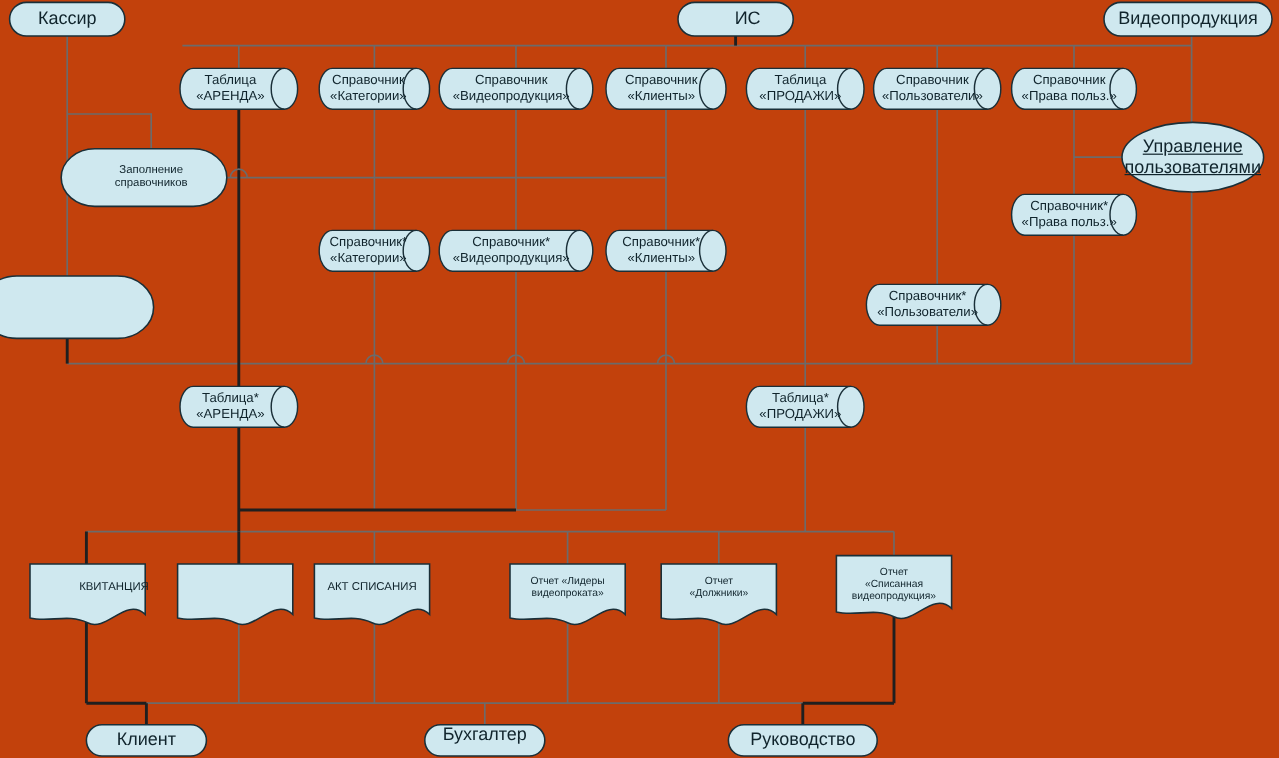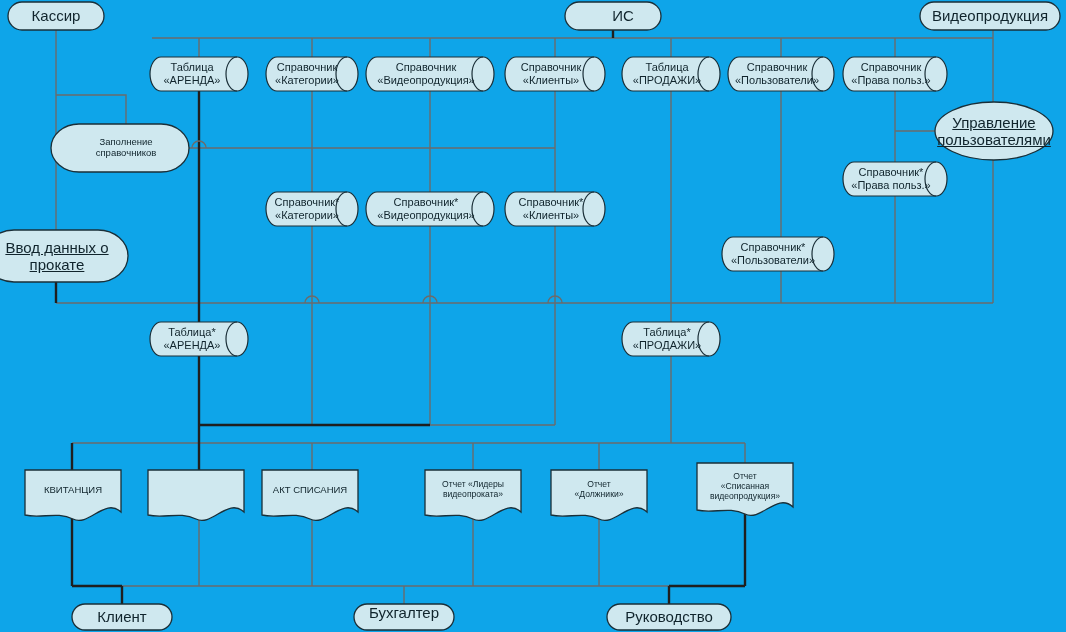--- a/index.html
+++ b/index.html
@@ -1,16 +1,16 @@
 <!DOCTYPE html>
 <html><head>
 <meta charset="utf-8">
 <style>
   html,body{margin:0;padding:0;background:#ffffff;}
-  #stage{position:relative;width:1066px;height:632px;background:#0ea5e9;
+  #stage{position:relative;width:1066px;height:632px;background:#c2410c;
          font-family:"Liberation Sans","DejaVu Sans",sans-serif;overflow:hidden;}
   #svg-layer{position:absolute;left:0;top:0;width:1066px;height:632px;}
   .node-label{position:absolute;display:flex;align-items:center;justify-content:center;
               text-align:center;color:#10242c;pointer-events:none;line-height:1.15;}
   .lbl-actor{font-size:15px;}
   .lbl-cyl{font-size:11px;}
   .lbl-proc{font-size:9.5px;}
   .lbl-proc-big{font-size:15px;text-decoration:underline;}
   .lbl-doc{font-size:9.5px;}
   .lbl-doc-sm{font-size:8.6px;}
@@ -241,22 +241,20 @@
 
   <div class="node-label lbl-actor" style="left:8px;top:2px;width:96px;height:28px;">Кассир</div>
   <div class="node-label lbl-actor" style="left:565px;top:2px;width:116px;height:28px;">ИС</div>
   <div class="node-label lbl-actor" style="left:920px;top:2px;width:140px;height:28px;">Видеопродукция</div>
   <div class="node-label lbl-actor" style="left:72px;top:604px;width:100px;height:26px;">Клиент</div>
   <div class="node-label lbl-actor" style="left:354px;top:604px;width:100px;height:18px;">Бухгалтер</div>
   <div class="node-label lbl-actor" style="left:607px;top:604px;width:124px;height:26px;">Руководство</div>
 
   <div class="node-label lbl-proc" style="left:67px;top:124px;width:118px;height:48px;white-space:pre-line;">Заполнение
 справочников</div>
-  <div class="node-label lbl-proc-big" style="left:2px;top:230px;width:110px;height:52px;white-space:pre-line;">Ввод данных о
-прокате</div>
   <div class="node-label lbl-proc-big" style="left:935px;top:102px;width:118px;height:58px;white-space:pre-line;">Управление
 пользователями</div>
 
   <div class="node-label lbl-cyl" style="left:150px;top:57px;width:84px;height:34px;flex-direction:column;">
     <span>Таблица</span>
     <span>«АРЕНДА»</span>
   </div>
   <div class="node-label lbl-cyl" style="left:269px;top:57px;width:76px;height:34px;flex-direction:column;">
     <span>Справочник</span>
     <span>«Категории»</span>
@@ -305,21 +303,21 @@
 
   <div class="node-label lbl-cyl" style="left:150px;top:322px;width:84px;height:34px;flex-direction:column;">
     <span>Таблица*</span>
     <span>«АРЕНДА»</span>
   </div>
   <div class="node-label lbl-cyl" style="left:625px;top:322px;width:84px;height:34px;flex-direction:column;">
     <span>Таблица*</span>
     <span>«ПРОДАЖИ»</span>
   </div>
 
-  <div class="node-label lbl-doc" style="left:25px;top:472px;width:96px;height:36px;white-space:pre-line;">КВИТАНЦИЯ</div>
+  <div class="node-label lbl-doc" style="left:25px;top:472px;width:96px;height:36px;white-space:pre-line;padding-left:22px;">КВИТАНЦИЯ</div>
   <div class="node-label lbl-doc" style="left:262px;top:472px;width:96px;height:36px;white-space:pre-line;">АКТ СПИСАНИЯ</div>
   <div class="node-label lbl-doc-sm" style="left:425px;top:472px;width:96px;height:36px;white-space:pre-line;">Отчет «Лидеры
 видеопроката»</div>
   <div class="node-label lbl-doc-sm" style="left:551px;top:472px;width:96px;height:36px;white-space:pre-line;">Отчет
 «Должники»</div>
   <div class="node-label lbl-doc-sm" style="left:697px;top:465px;width:96px;height:44px;white-space:pre-line;">Отчет
 «Списанная
 видеопродукция»</div>
 
 </div>

